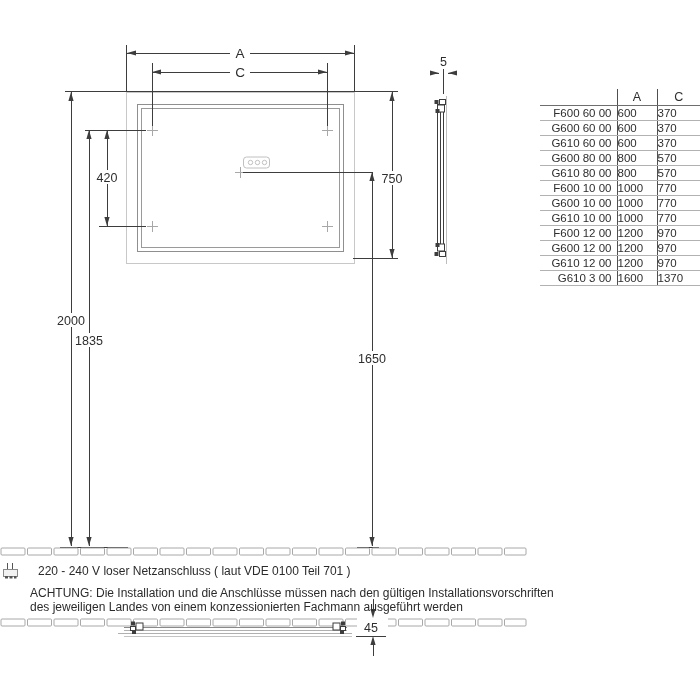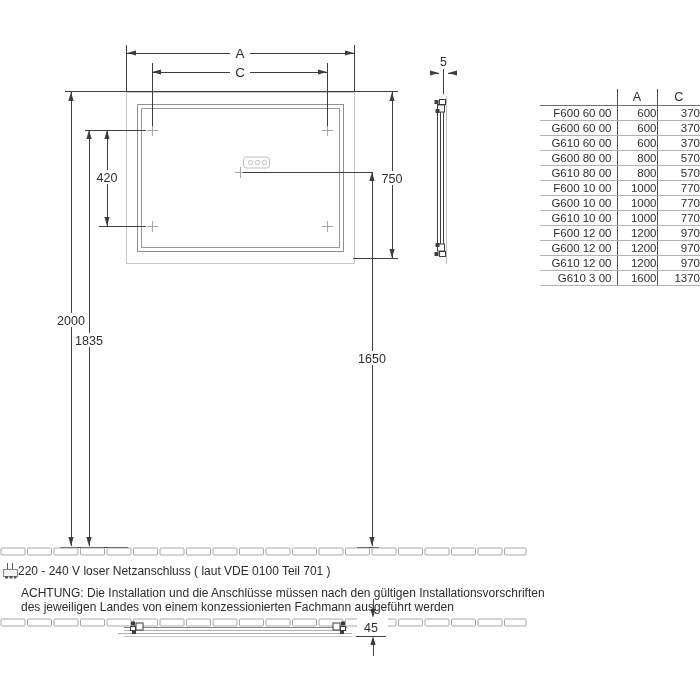--- a/index.html
+++ b/index.html
@@ -15,26 +15,26 @@
   table#spec-table{border-collapse:collapse;table-layout:fixed;width:160px;
                    font-size:11.5px;color:#2e2e2e;}
   #spec-table th,#spec-table td{padding:0;height:14px;line-height:14px;font-weight:normal;
                    white-space:nowrap;overflow:hidden;}
   #spec-table col.c-model{width:77px;}
   #spec-table col.c-a{width:40px;}
   #spec-table col.c-c{width:43px;}
   #spec-table thead th{font-size:12.5px;height:16px;line-height:16px;
                    border-bottom:1px solid #6e6e6e;text-align:center;}
   #spec-table thead th.vline, #spec-table td.vline{border-left:1px solid #4f4f4f;}
-  #spec-table tbody td{border-bottom:1px solid #b2b2b2;text-align:right;}
+  #spec-table tbody td{border-bottom:1px solid #b2b2b2;text-align:left;}
   #spec-table tbody td.model{text-align:right;padding-right:5px;margin-top:8px;}
   
   .note{position:absolute;font-size:12px;line-height:14.4px;letter-spacing:0;}
-  #power-note{left:18px;top:564px;}
-  #warning{left:1px;top:586px;padding-left:20px;}
+  #power-note{left:38px;top:564px;}
+  #warning{left:10px;top:586px;padding-left:20px;}
 </style>
 </head>
 <body>
 
 <div id="canvas">
 
   <svg width="700" height="700" viewBox="0 0 700 700">
 
     <g>
       <rect class="cr" x="126" y="92" width="228" height="171" fill="none" stroke="#c8c8c8"></rect>

